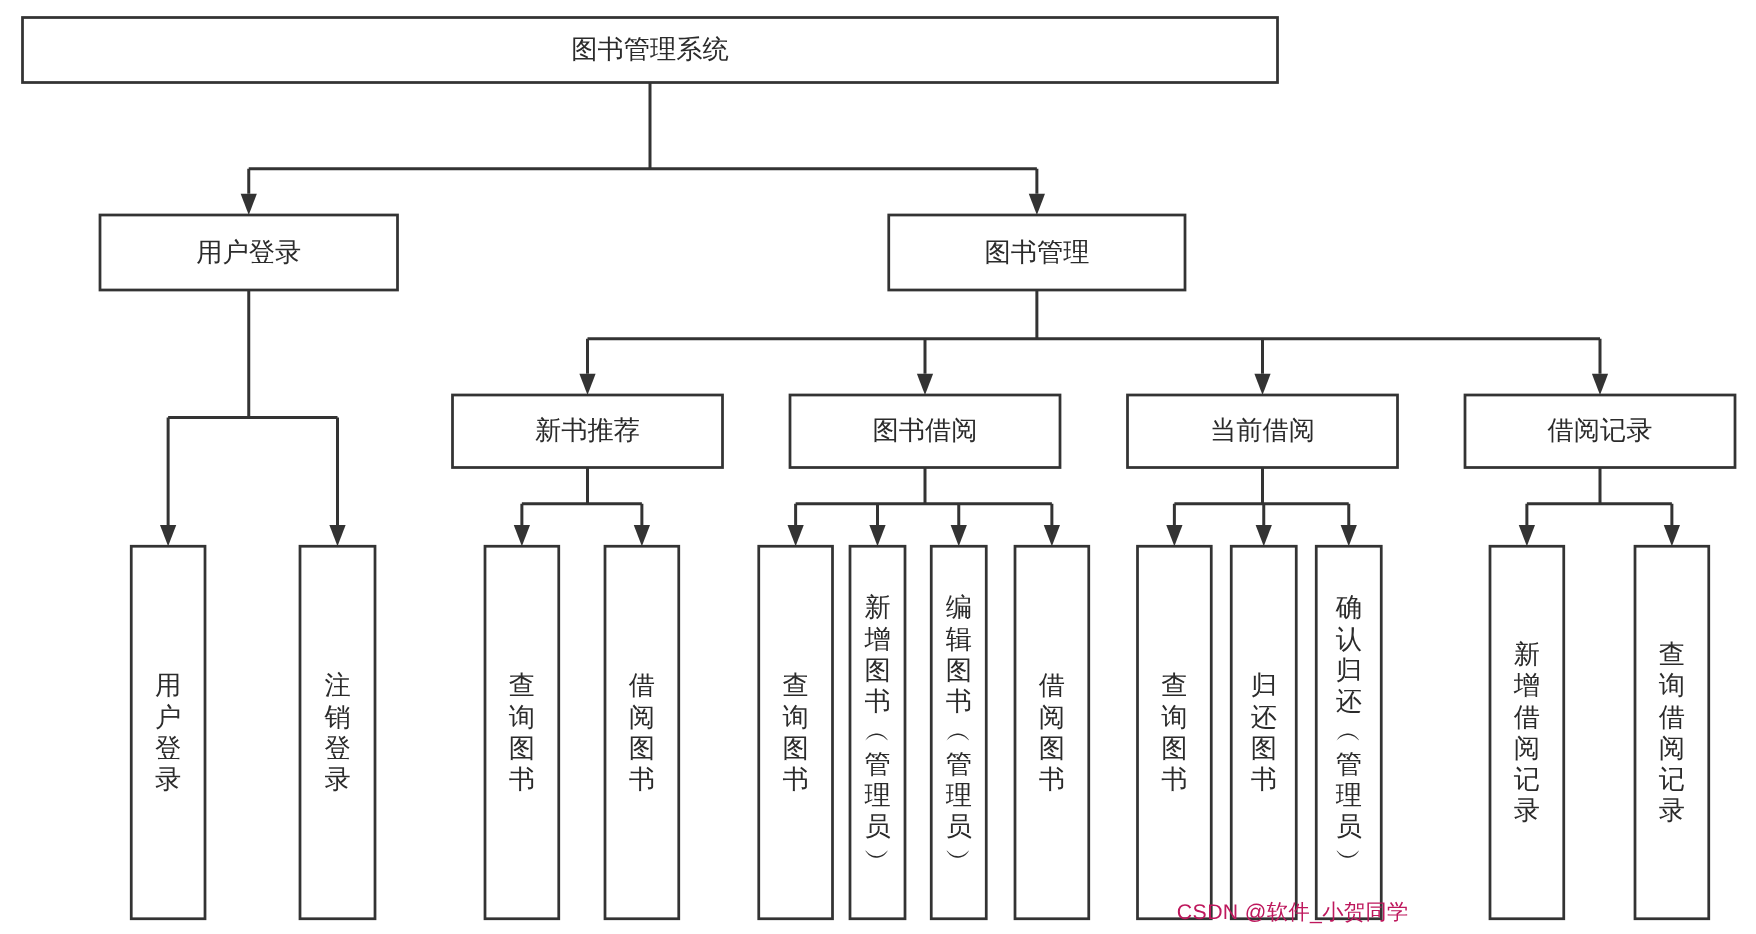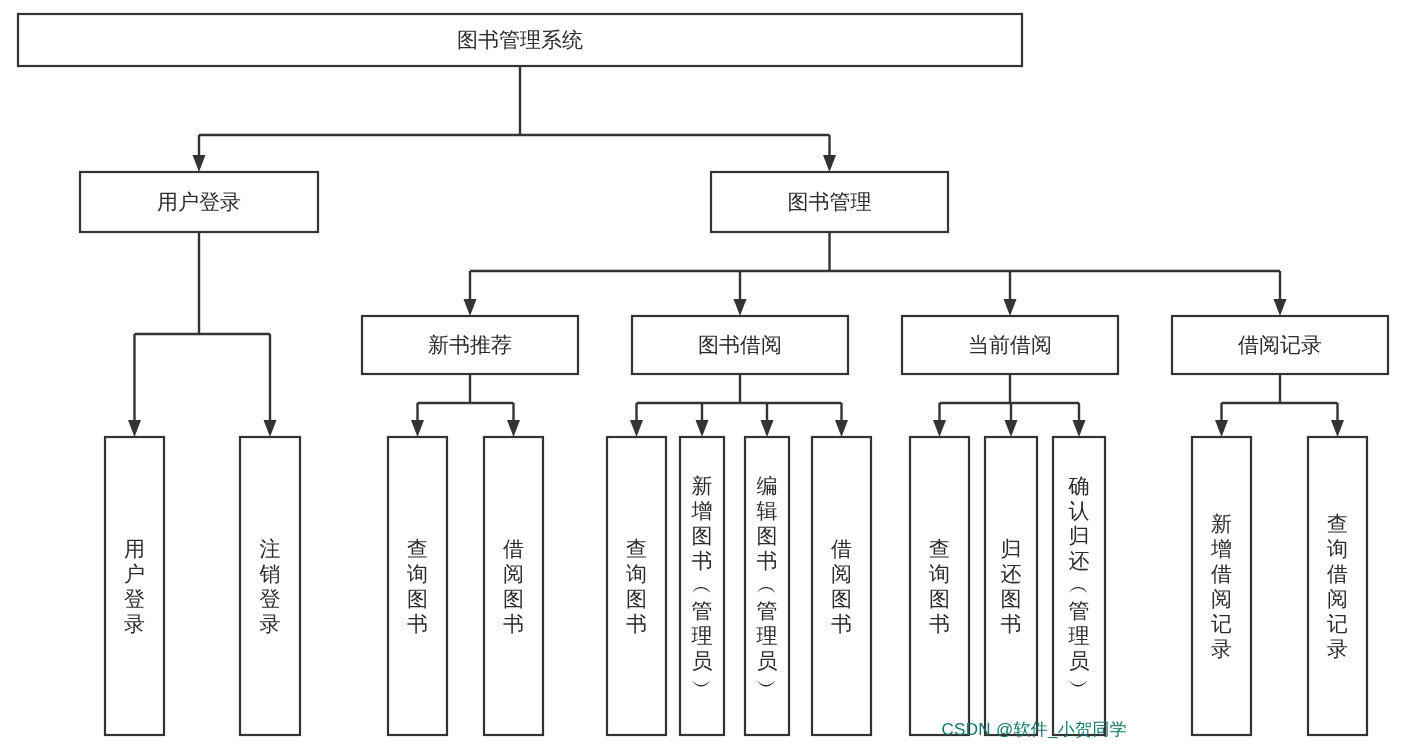--- a/index.html
+++ b/index.html
@@ -54,21 +54,21 @@
     font-family: "Liberation Sans", "DejaVu Sans", sans-serif;
     font-size: 21px;
     text-anchor: middle;
   }
   .watermark-text {
     position: absolute;
     right: 8px;
     bottom: 6px;
     font-family: "Liberation Sans", "DejaVu Sans", sans-serif;
     font-size: 17px;
-    color: #0f766e;
+    color: #be185d;
     letter-spacing: 0.3px;
     white-space: nowrap;
     user-select: none;
   }
 </style>
 </head>
 <body>
 
 <div id="diagram-root">
   <svg class="diagram-canvas" viewBox="0 0 1405 747">

